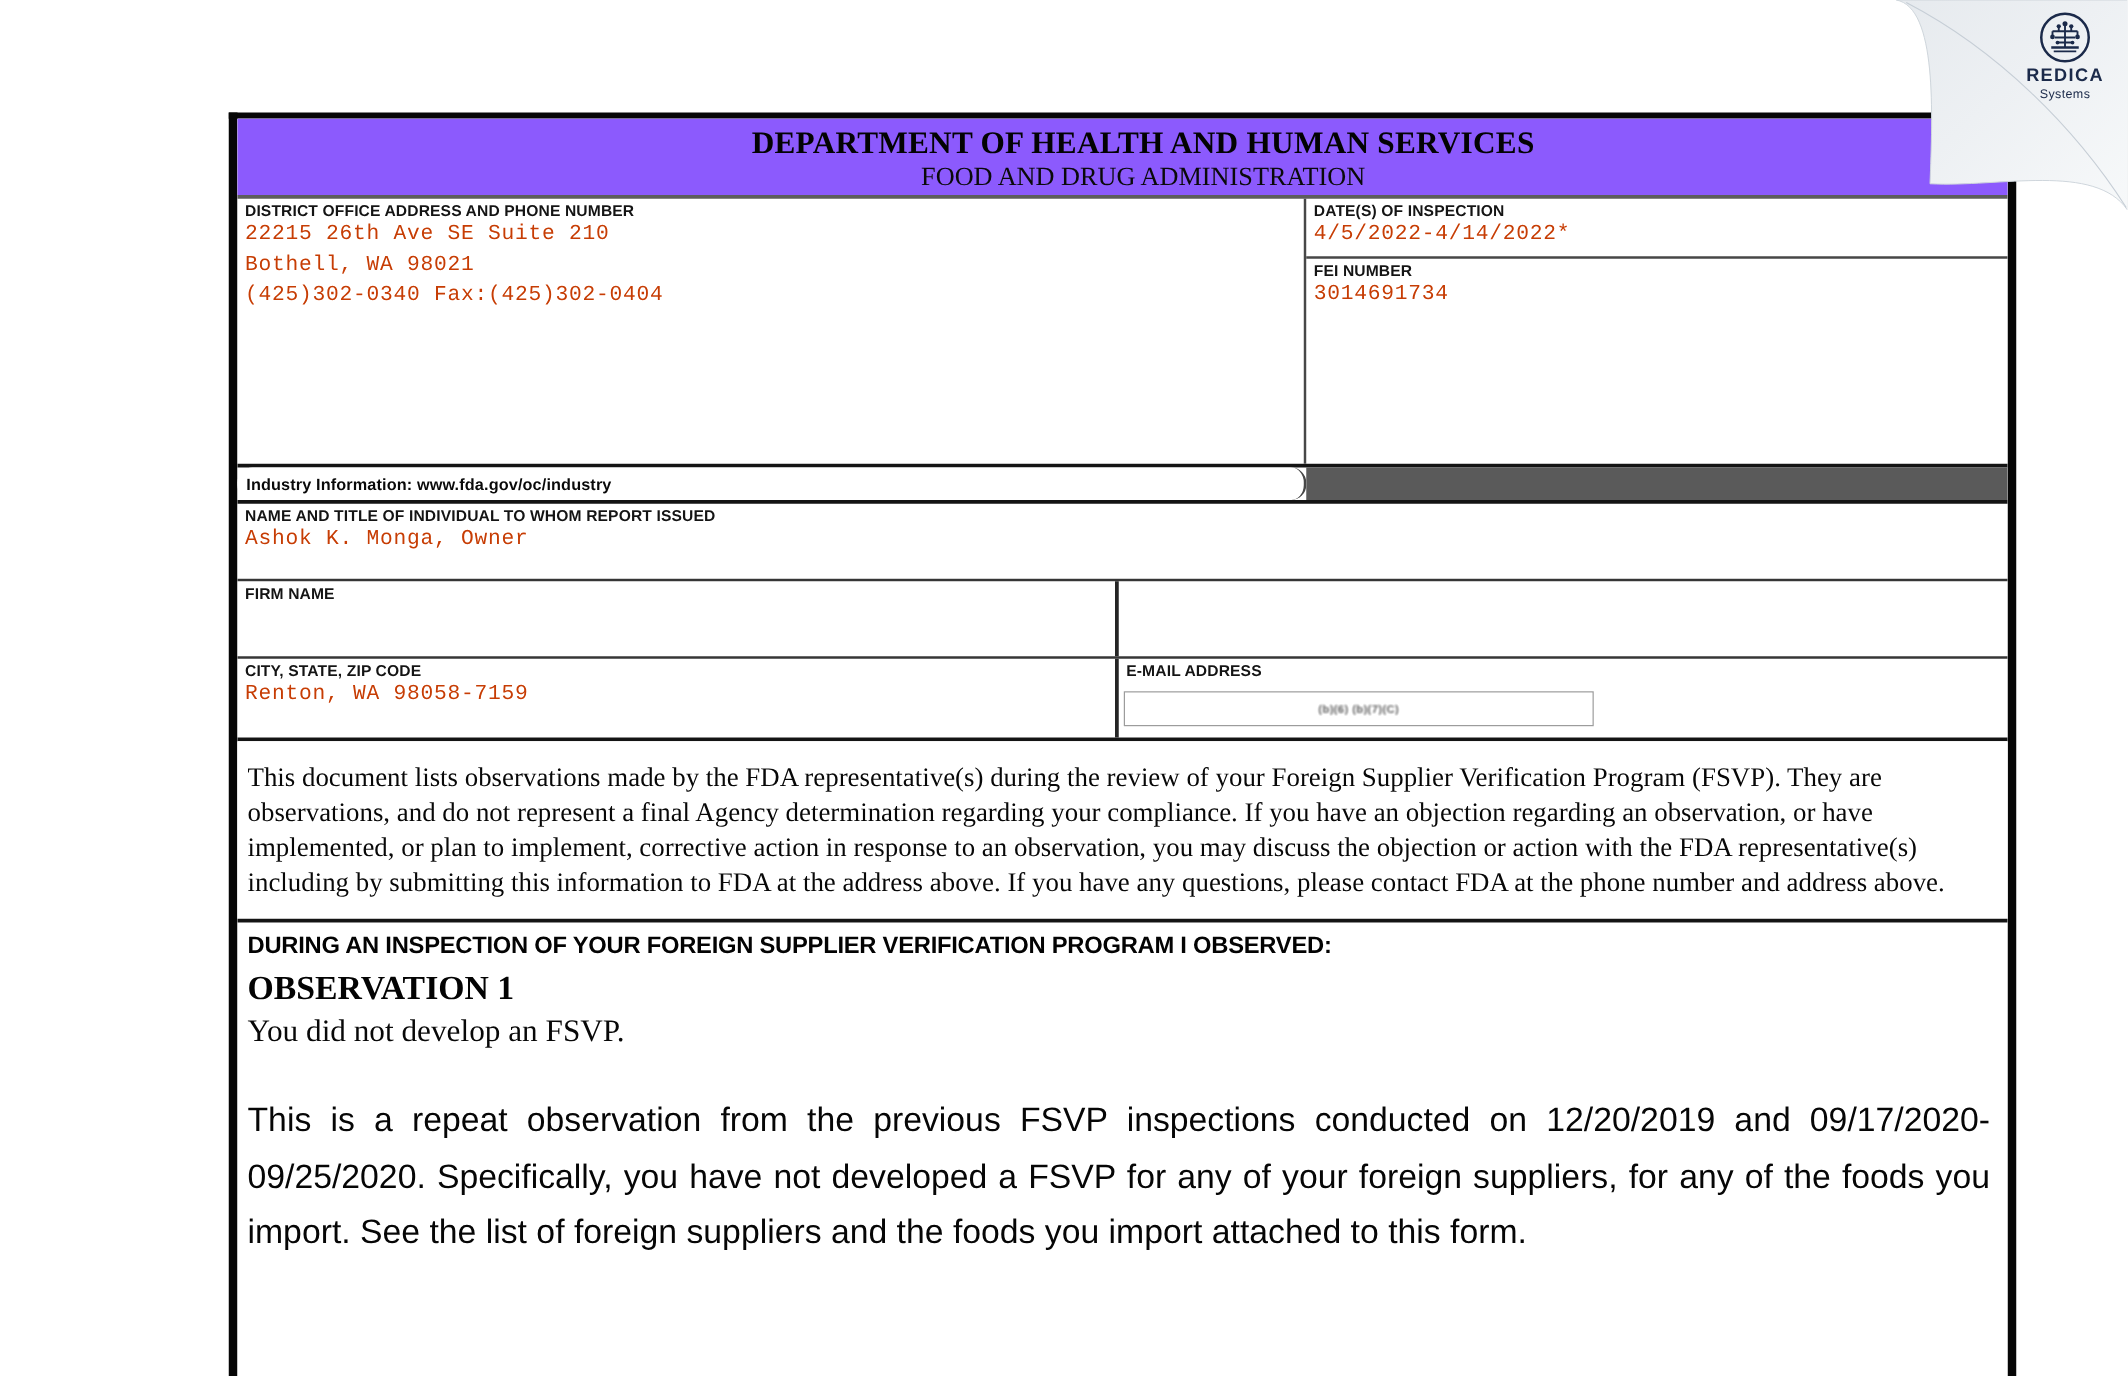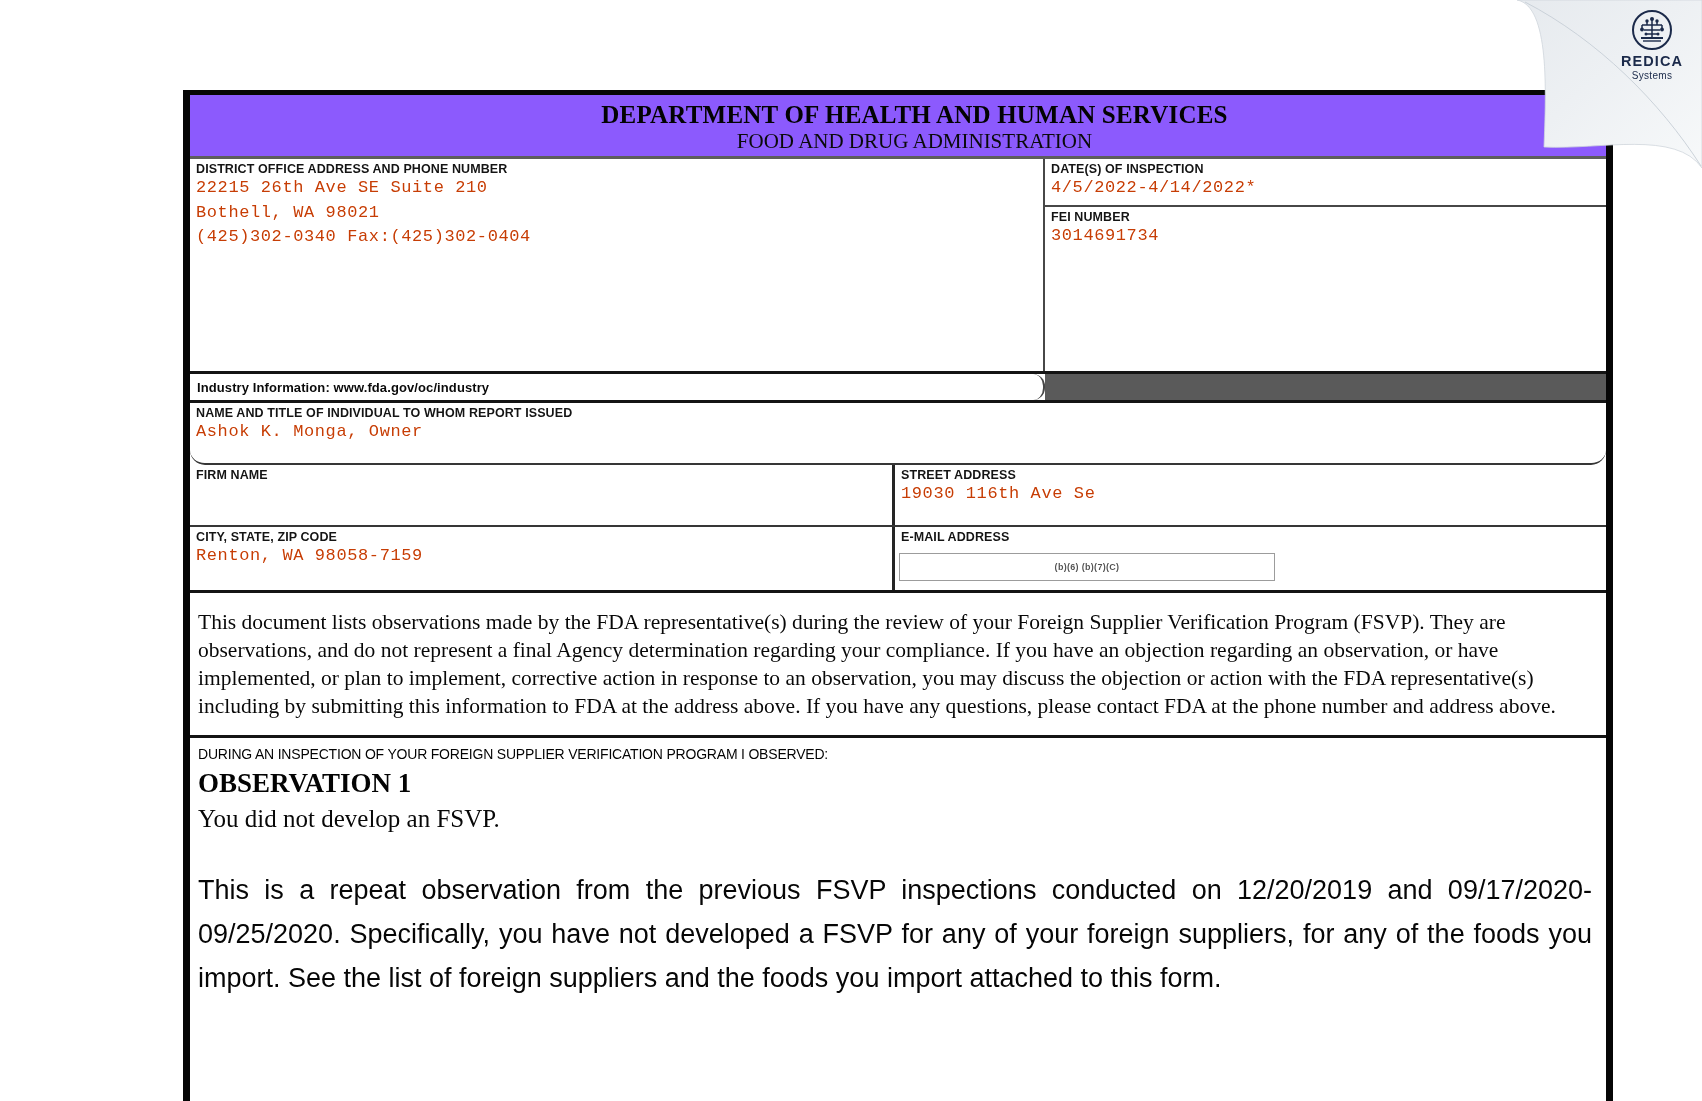--- a/index.html
+++ b/index.html
@@ -127,21 +127,21 @@
     color: #101010;
     padding-left: 7px;
     letter-spacing: 0.1px;
   }
   .industry-right {
     flex: 1;
     background: #5c5c5c;
   }
 
   
-  .row-name { width: 100%; height: 62px; border-bottom: 2px solid #3a3a3a; border-radius: 15px; }
+  .row-name { width: 100%; height: 62px; border-bottom: 2px solid #3a3a3a; }
 
   
   .row-firm {
     display: flex; width: 100%; height: 62px;
     border-bottom: 2px solid #3a3a3a;
   }
   .firm-left { width: 705px; border-right: 3px solid #2a2a2a; }
   .firm-right { flex: 1; }
 
   
@@ -188,22 +188,22 @@
     text-align: left;
   }
 
   
   .obs-block {
     width: 100%;
     padding: 7px 12px 0 8px;
   }
   .obs-heading {
     font-family: "Liberation Sans", sans-serif;
-    font-size: 14px;
-    font-weight: normal;
+    font-size: 19px;
+    font-weight: bold;
     color: #0a0a0a;
     letter-spacing: -0.2px;
     line-height: 1.3;
   }
   .obs-number {
     font-family: "Liberation Serif", serif;
     font-size: 27px;
     font-weight: bold;
     color: #0a0a0a;
     line-height: 1.3;
@@ -309,24 +309,20 @@
       </div>
 
       <div class="row-name">
         <div class="cell-label">NAME AND TITLE OF INDIVIDUAL TO WHOM REPORT ISSUED</div>
         <div class="cell-value">Ashok K. Monga, Owner</div>
       </div>
 
       <div class="row-firm">
         <div class="firm-left">
           <div class="cell-label">FIRM NAME</div>
-        </div>
-        <div class="firm-right">
-          <div class="cell-label">STREET ADDRESS</div>
-          <div class="cell-value">19030 116th Ave Se</div>
         </div>
       </div>
 
       <div class="row-city">
         <div class="city-left">
           <div class="cell-label">CITY, STATE, ZIP CODE</div>
           <div class="cell-value">Renton, WA 98058-7159</div>
         </div>
         <div class="city-right">
           <div class="cell-label">E-MAIL ADDRESS</div>

